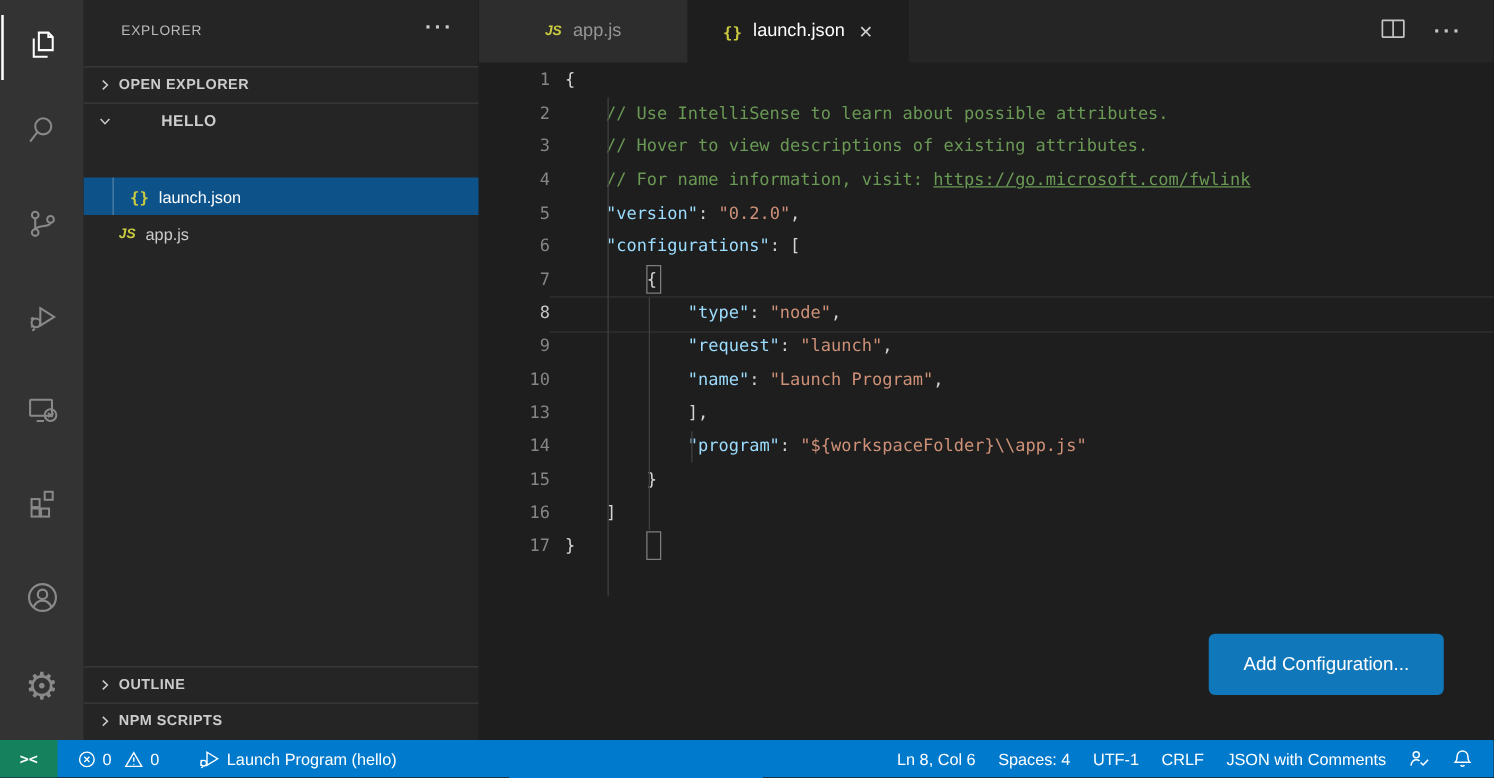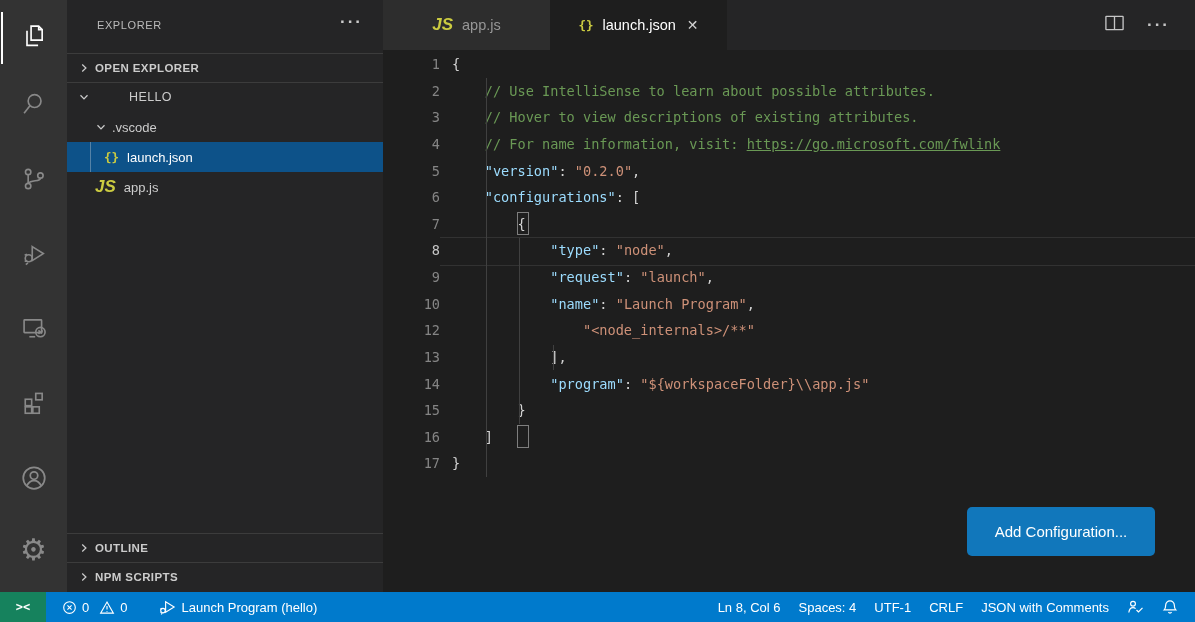--- a/index.html
+++ b/index.html
@@ -20,28 +20,28 @@
   #sidebar-header { position:absolute; top:0; left:0; right:0; height:50px; }
   #sidebar-title { position:absolute; left:30px; top:19px; font-size:11px; letter-spacing:.6px; color:#bbbbbb; }
   #sidebar-more { position:absolute; right:20px; top:12px; font-size:17px; font-weight:bold; color:#cccccc; letter-spacing:2px; cursor:pointer; }
   .srow { position:absolute; left:0; right:0; height:30px; display:flex; align-items:center; cursor:pointer; }
   .srow .chev { display:flex; margin-left:10px; margin-right:4px; }
   .srow.sec { height:29px; border-top:1px solid #3c3c3c; font-weight:bold; font-size:11.5px; letter-spacing:.4px; }
   .srow .lbl { font-size:13px; }
   .srow.sec .lbl { font-size:11.5px; }
   #row-open-editors { top:53px; }
   #row-hello { top:82px; font-weight:bold; font-size:12px; }
-  #row-hello .lbl { font-size:12.5px; font-weight:normal;padding-left:34px; }
+  #row-hello .lbl { font-size:12.5px; font-weight:bold;padding-left:34px; }
   #row-vscode { top:112px; } #row-vscode .chev { margin-left:27px; }
   #row-launch { top:142px; background:var(--selection,#0d5289); color:#ffffff; }
   #row-launch .tree-guide { position:absolute; left:23px; top:0; bottom:0; width:1px; background:rgba(220,220,220,.35); }
   #row-appjs { top:172px; }
   #row-outline { top:533px; } #row-npm { top:562px;text-align:right; }
   .fic-json { font-family:"DejaVu Sans Mono",monospace; font-weight:bold; font-size:12.5px; color:#cbcb41; margin-right:8px; }
-  .fic-js { font-weight:bold; font-size:17px; color:#cbcb41; margin-right:8px; font-style:italic; }
+  .fic-js { font-weight:bold; font-size:11px; color:#cbcb41; margin-right:8px; font-style:italic; }
   #row-launch .fic-json { margin-left:37px; }
   #row-appjs .fic-js { margin-left:28px; }
 
   
   #editor { position:absolute; left:383px; top:0; width:812px; height:592px; background:var(--editor,#1e1e1e); overflow:hidden; }
   #tabbar { position:absolute; left:0; top:0; right:0; height:50px; background:var(--tab-bar,#252526); display:flex; }
   .tab { height:50px; display:flex; align-items:center; justify-content:center; gap:9px; font-size:14.5px; cursor:pointer; }
   #tab-app { width:167px; background:var(--tab-inactive,#2d2d2d); color:#969696; }
   #tab-launch { width:177px; background:var(--editor,#1e1e1e); color:#ffffff; }
   .tab-close { font-size:14px; color:#d0d0d0; margin-left:2px; cursor:pointer; }
@@ -163,28 +163,20 @@
 
     <div class="srow sec" id="row-hello" style="border-top:1px solid #3c3c3c">
       <span class="chev">
           <svg width="14" height="14" viewBox="0 0 16 16" fill="none" stroke="#cccccc" stroke-width="1.4">
             <path d="M4 6l4 4.2L12 6"></path>
           </svg>
         </span>
       <span class="lbl">HELLO</span>
     </div>
 
-    <div class="srow" id="row-vscode">
-      <span class="chev">
-          <svg width="14" height="14" viewBox="0 0 16 16" fill="none" stroke="#cccccc" stroke-width="1.4">
-            <path d="M4 6l4 4.2L12 6"></path>
-          </svg>
-        </span>
-      <span class="lbl">.vscode</span>
-    </div>
 
     <div class="srow" id="row-launch">
       <span class="tree-guide"></span>
       <span class="fic-json">{}</span>
       <span class="lbl">launch.json</span>
     </div>
 
     <div class="srow" id="row-appjs">
       <span class="fic-js">JS</span>
       <span class="lbl">app.js</span>
@@ -271,24 +263,20 @@
         </div>
         <div class="cl">
           <span class="ln">9</span>
           <span class="ct"><span class="tk-p">            </span><span class="tk-k">"request"</span><span class="tk-p">: </span><span class="tk-s">"launch"</span><span class="tk-p">,</span></span>
         </div>
         <div class="cl">
           <span class="ln">10</span>
           <span class="ct"><span class="tk-p">            </span><span class="tk-k">"name"</span><span class="tk-p">: </span><span class="tk-s">"Launch Program"</span><span class="tk-p">,</span></span>
         </div>
         <div class="cl">
-          <span class="ln">12</span>
-          <span class="ct"><span class="tk-p">                </span><span class="tk-s">"&lt;node_internals&gt;/**"</span></span>
-        </div>
-        <div class="cl">
           <span class="ln">13</span>
           <span class="ct"><span class="tk-p">            ],</span></span>
         </div>
         <div class="cl">
           <span class="ln">14</span>
           <span class="ct"><span class="tk-p">            </span><span class="tk-k">"program"</span><span class="tk-p">: </span><span class="tk-s">"${workspaceFolder}\\app.js"</span></span>
         </div>
         <div class="cl">
           <span class="ln">15</span>
           <span class="ct"><span class="tk-p">        }</span></span>

